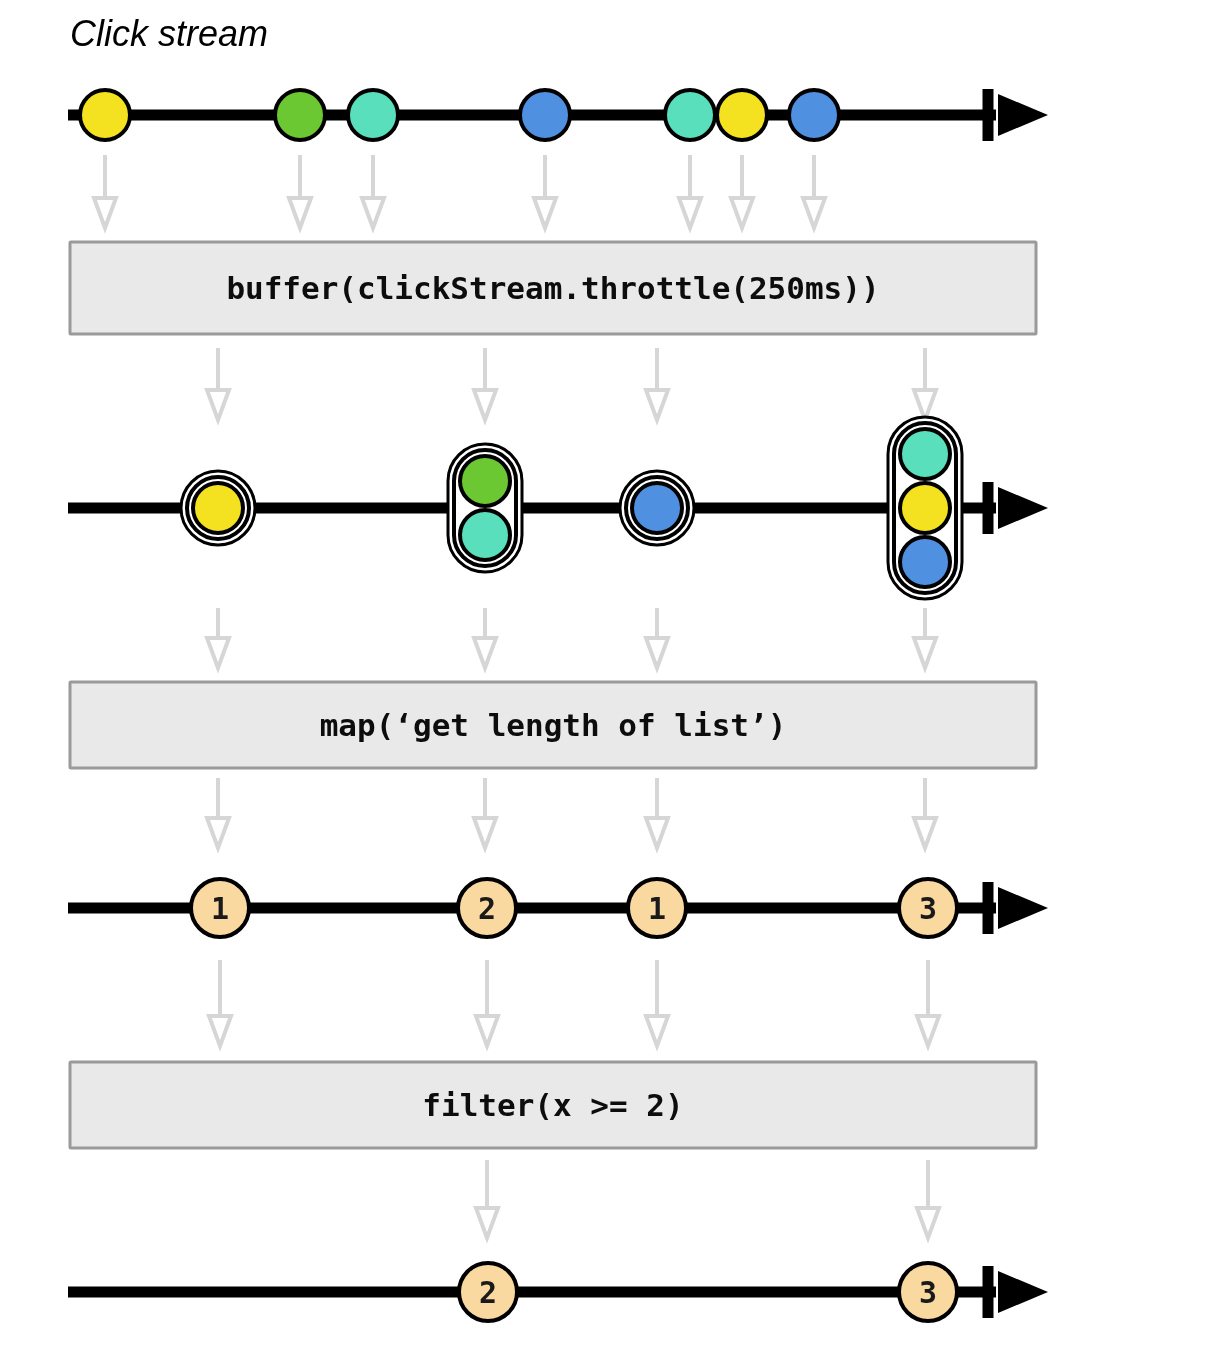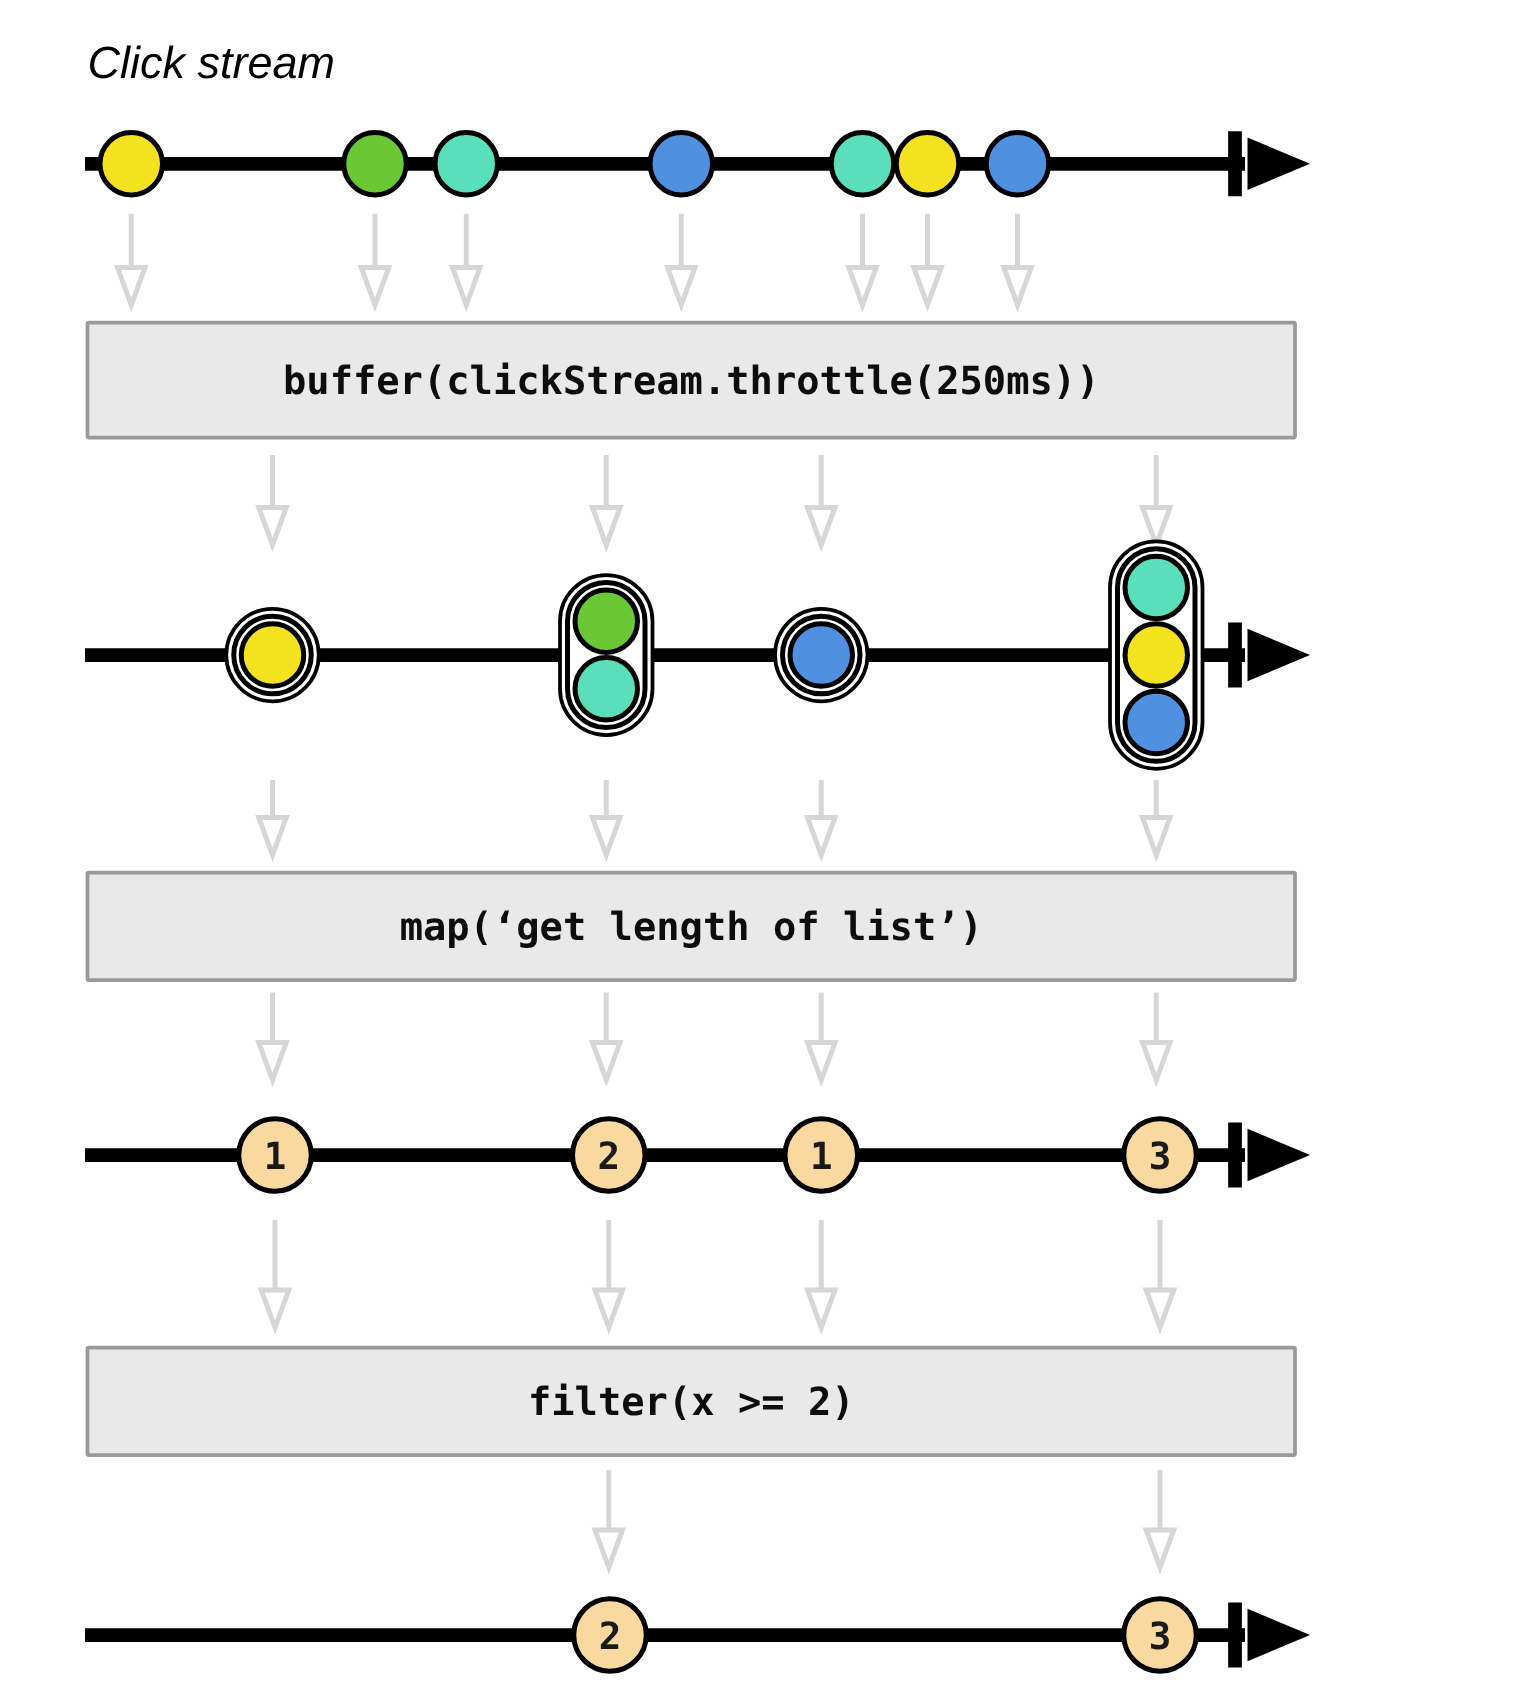--- a/index.html
+++ b/index.html
@@ -9,21 +9,21 @@
   }
   body {
     width: 1214px;
     height: 1350px;
     position: relative;
     font-family: "Liberation Sans", sans-serif;
     overflow: hidden;
   }
   #stage {
     position: absolute;
-    left: 0; top: 16px;
+    left: 0; top: 0;
     width: 1214px;
     height: 1202px;
   }
   #stage > svg {
     display: block;
   }
   .title-text {
     font-family: "Liberation Sans", sans-serif;
     font-style: italic;
     font-size: 36px;

